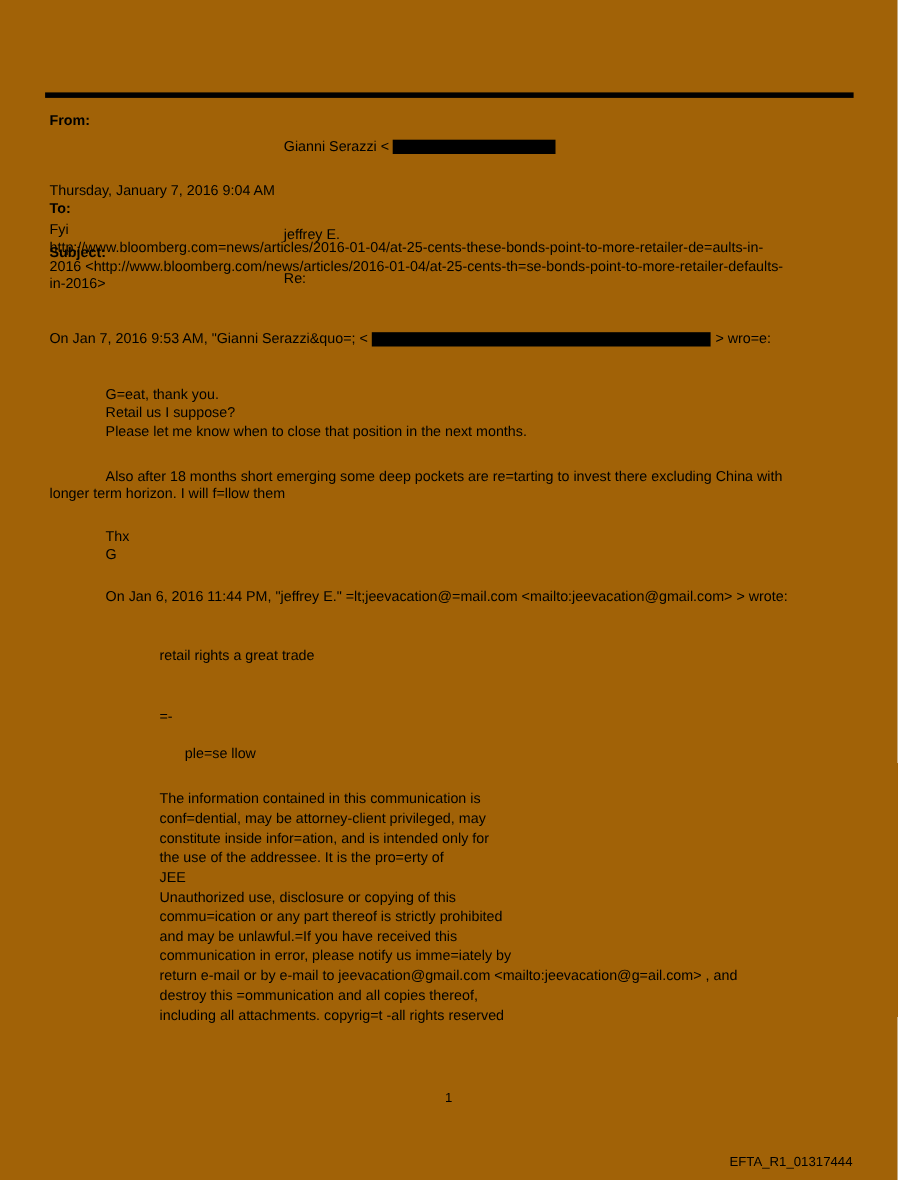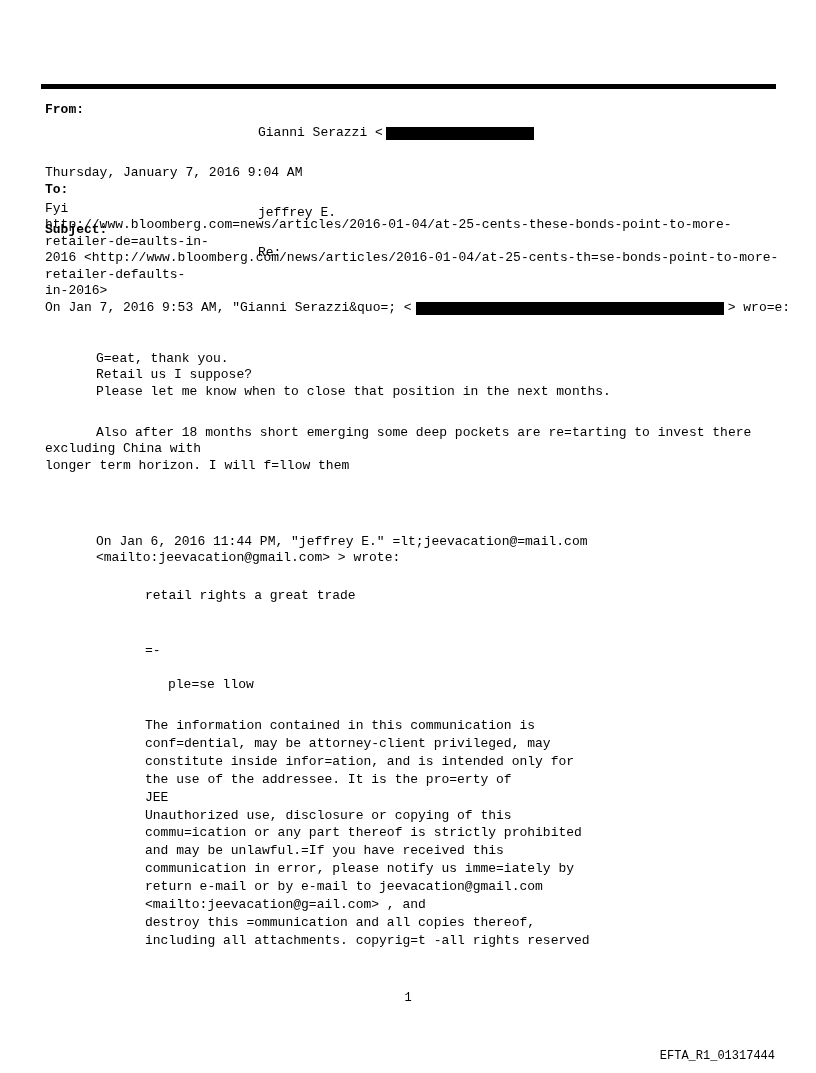--- a/index.html
+++ b/index.html
@@ -2,22 +2,22 @@
 <html><head>
 <meta charset="utf-8">
 <style>
   * { margin: 0; padding: 0; box-sizing: border-box; }
   html, body { background: #e8e8e8; }
   .page {
     position: relative;
     width: 816px;
     height: 1073px;
     margin: 0 auto;
-    background: #ffffff;
-    font-family: Liberation Mono, monospace;
+    background: #a16207;
+    font-family: Liberation Sans, sans-serif;
     font-size: 13px;
     color: #000000;
     overflow: hidden;
   }
   .top-rule {
     position: absolute;
     left: 41px;
     top: 84px;
     width: 735px;
     height: 5px;
@@ -103,20 +103,22 @@
 
   <div class="block b-reply-intro"><span>On Jan 7, 2016 9:53 AM, "Gianni Serazzi&amp;quo=; &lt;</span><span class="redaction redaction-reply"></span><span>&gt; wro=e:</span></div>
 
   <div class="block b-quote1">G=eat, thank you.
 Retail us I suppose?
 Please let me know when to close that position in the next months.</div>
 
   <div class="block b-also">Also after 18 months short emerging some deep pockets are re=tarting to invest there excluding China with
 longer term horizon. I will f=llow them</div>
 
+  <div class="block b-thx">Thx
+G</div>
 
   <div class="block b-onjan6">On Jan 6, 2016 11:44 PM, "jeffrey E." =lt;jeevacation@=mail.com &lt;mailto:jeevacation@gmail.com&gt; &gt; wrote:</div>
 
   <div class="block b-retail">retail rights a great trade</div>
 
   <div class="block b-eq">=-</div>
 
   <div class="block b-please">ple=se llow</div>
 
   <div class="block b-disclaimer">The information contained in this communication is

